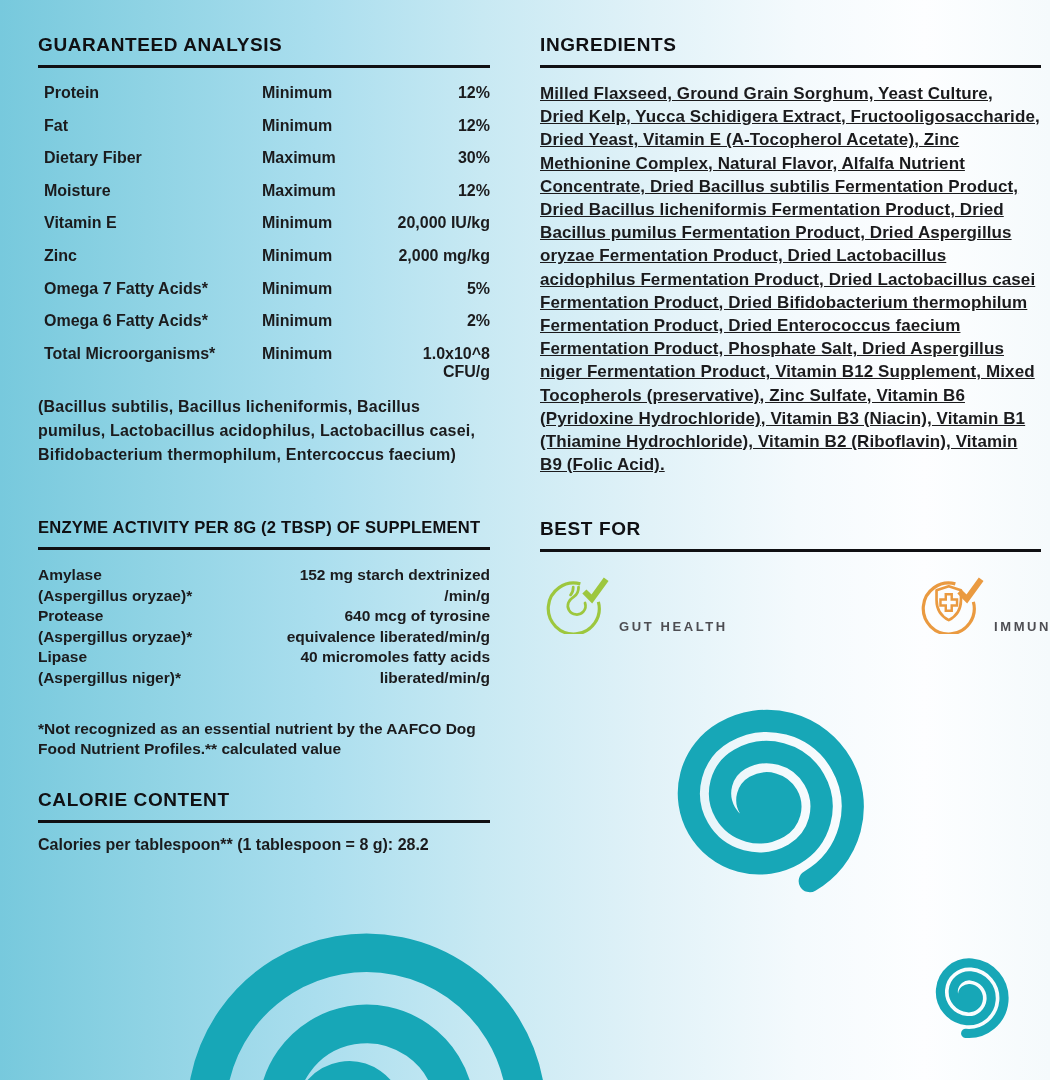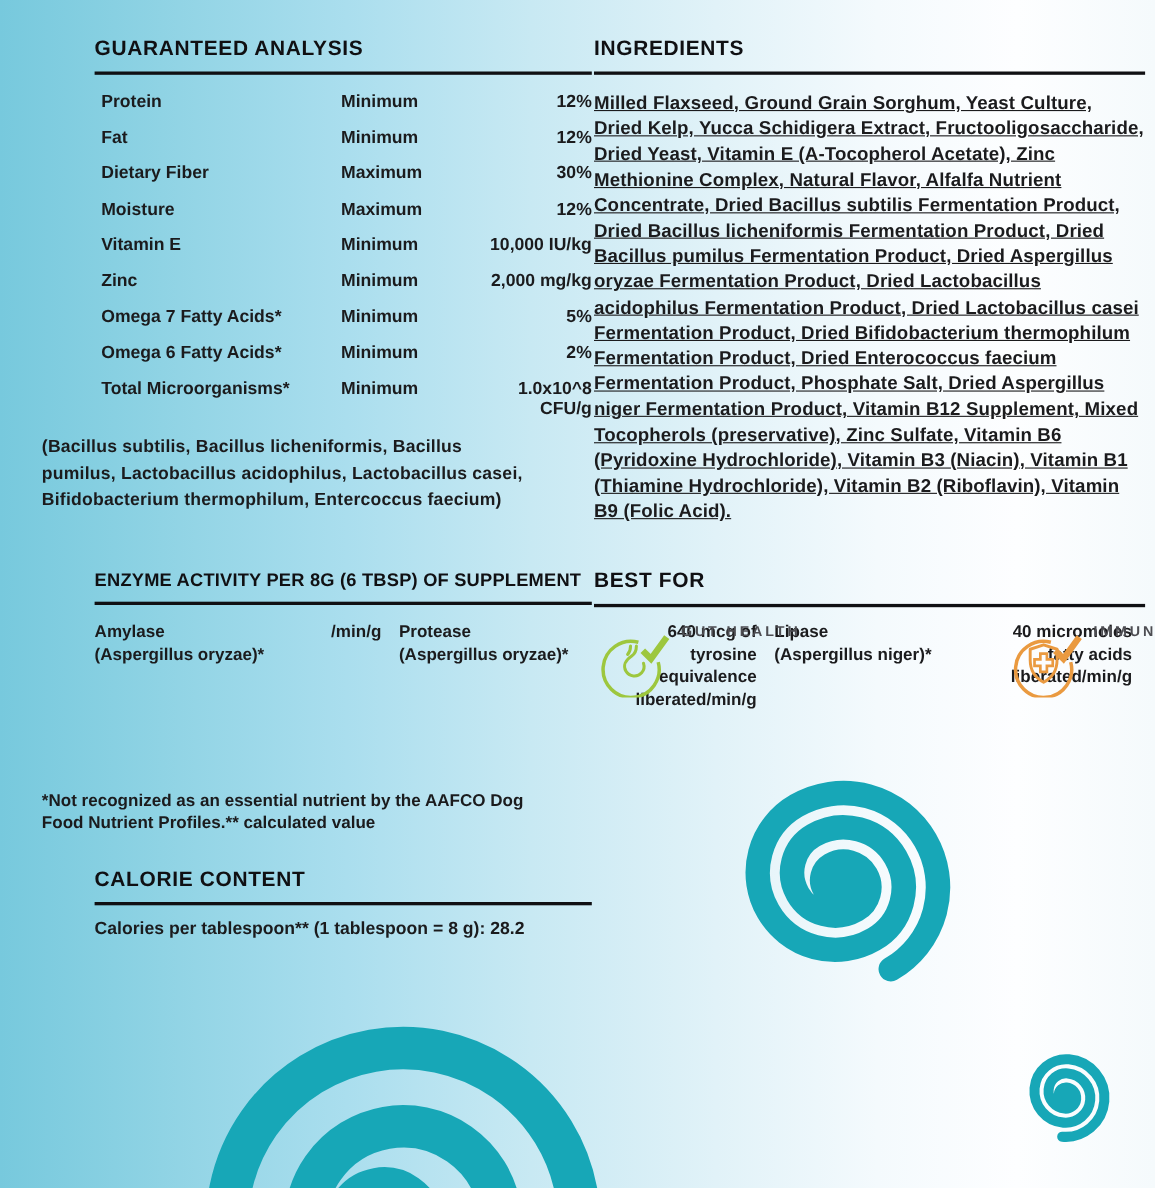--- a/index.html
+++ b/index.html
@@ -10,52 +10,52 @@
     color:#1b1b1d;
   }
   .page{position:absolute;inset:0;}
   
   .sec-title{
     margin:0;font-size:19px;font-weight:bold;letter-spacing:.6px;color:#101013;
   }
   .sec-title.small{font-size:16.6px;letter-spacing:.2px;}
   .rule{height:3px;background:#101013;margin-top:9px;}
   
-  .col-left{position:absolute;left:38px;width:452px;margin-left:48px;}
+  .col-left{position:absolute;left:38px;width:452px;}
   .ga{top:34px;}
   .ga-rows{margin-top:16px;display:flex;flex-direction:column;}
   .ga-row{
     display:grid;grid-template-columns:218px 118px 1fr;
     align-items:baseline;height:32.6px;padding-left:6px;
     font-size:16px;font-weight:bold;
   }
   .ga-val{text-align:right;}
   .organisms{
     position:absolute;left:38px;top:379px;width:452px;
     font-size:16px;font-weight:bold;line-height:24px;letter-spacing:.2px;
   }
   .enzyme{top:518px;}
-  .enz-rows{margin-top:15px;display:flex;gap:16px;}
+  .enz-rows{margin-top:15px;display:flex;flex-direction:column;gap:0;}
   .enz-row{display:flex;justify-content:space-between;font-size:15.5px;font-weight:bold;line-height:20.5px;}
   .enz-name span,.enz-val span{display:block;}
   .enz-name{width:215px;}
   .enz-val{flex:1;text-align:right;}
   .footnote{
     position:absolute;left:38px;top:703px;width:458px;
     font-size:15.5px;font-weight:bold;line-height:20.5px;
   }
   .calorie{top:789px;}
   .calorie-text{margin-top:13px;font-size:16px;font-weight:bold;}
   
   .col-right{position:absolute;left:540px;width:501px;}
   .ingredients{top:34px;}
   .ingredients-text{margin-top:14px;font-size:17px;font-weight:bold;line-height:23.2px;letter-spacing:.1px;text-decoration:underline;}
   .bestfor{top:518px;}
   .bf-items{position:relative;margin-top:14px;height:80px;}
-  .bf-item{position:absolute;top:0;display:flex;align-items:flex-start;}
+  .bf-item{position:absolute;top:0;display:flex;align-items:flex-end;}
   .bf-item .bf-icon{width:64px;height:68px;flex:none;}
   .bf-label{margin-left:9px;font-size:13px;font-weight:bold;letter-spacing:2.6px;color:#4d4d52;white-space:nowrap;}
   .bf-1{left:6px;}
   .bf-2{left:186px;}
   .bf-3{left:381px;}
   
   .spiral{position:absolute;pointer-events:none;}
   .spiral-big-right{left:656px;top:693px;width:214px;height:214px;transform:rotate(60deg);}
   .spiral-small-right{left:925px;top:951px;width:88px;height:88px;transform:rotate(95deg);}
   .spiral-bottom-left{left:105px;top:872px;width:488px;height:488px;transform:rotate(170deg);}
@@ -95,21 +95,21 @@
         <span class="ga-val">30%</span>
       </div>
       <div class="ga-row">
         <span>Moisture</span>
         <span>Maximum</span>
         <span class="ga-val">12%</span>
       </div>
       <div class="ga-row">
         <span>Vitamin E</span>
         <span>Minimum</span>
-        <span class="ga-val">10,000 IU/kg</span>
+        <span class="ga-val">20,000 IU/kg</span>
       </div>
       <div class="ga-row">
         <span>Zinc</span>
         <span>Minimum</span>
         <span class="ga-val">2,000 mg/kg</span>
       </div>
       <div class="ga-row">
         <span>Omega 7 Fatty Acids*</span>
         <span>Minimum</span>
         <span class="ga-val">5%</span>
@@ -123,29 +123,30 @@
         <span>Total Microorganisms*</span>
         <span>Minimum</span>
         <span class="ga-val">1.0x10^8 CFU/g</span>
       </div>
     </div>
   </section>
 
   <p class="organisms">(Bacillus subtilis, Bacillus licheniformis, Bacillus pumilus, Lactobacillus acidophilus, Lactobacillus casei, Bifidobacterium thermophilum, Entercoccus faecium)</p>
 
   <section class="col-left enzyme">
-    <h2 class="sec-title small">ENZYME ACTIVITY PER 8G (6 TBSP) OF SUPPLEMENT</h2>
+    <h2 class="sec-title small">ENZYME ACTIVITY PER 8G (2 TBSP) OF SUPPLEMENT</h2>
     <div class="rule"></div>
     <div class="enz-rows">
       <div class="enz-row">
         <div class="enz-name">
           <span>Amylase</span>
           <span>(Aspergillus oryzae)*</span>
         </div>
         <div class="enz-val">
+          <span>152 mg starch dextrinized</span>
           <span>/min/g</span>
         </div>
       </div>
       <div class="enz-row">
         <div class="enz-name">
           <span>Protease</span>
           <span>(Aspergillus oryzae)*</span>
         </div>
         <div class="enz-val">
           <span>640 mcg of tyrosine</span>

